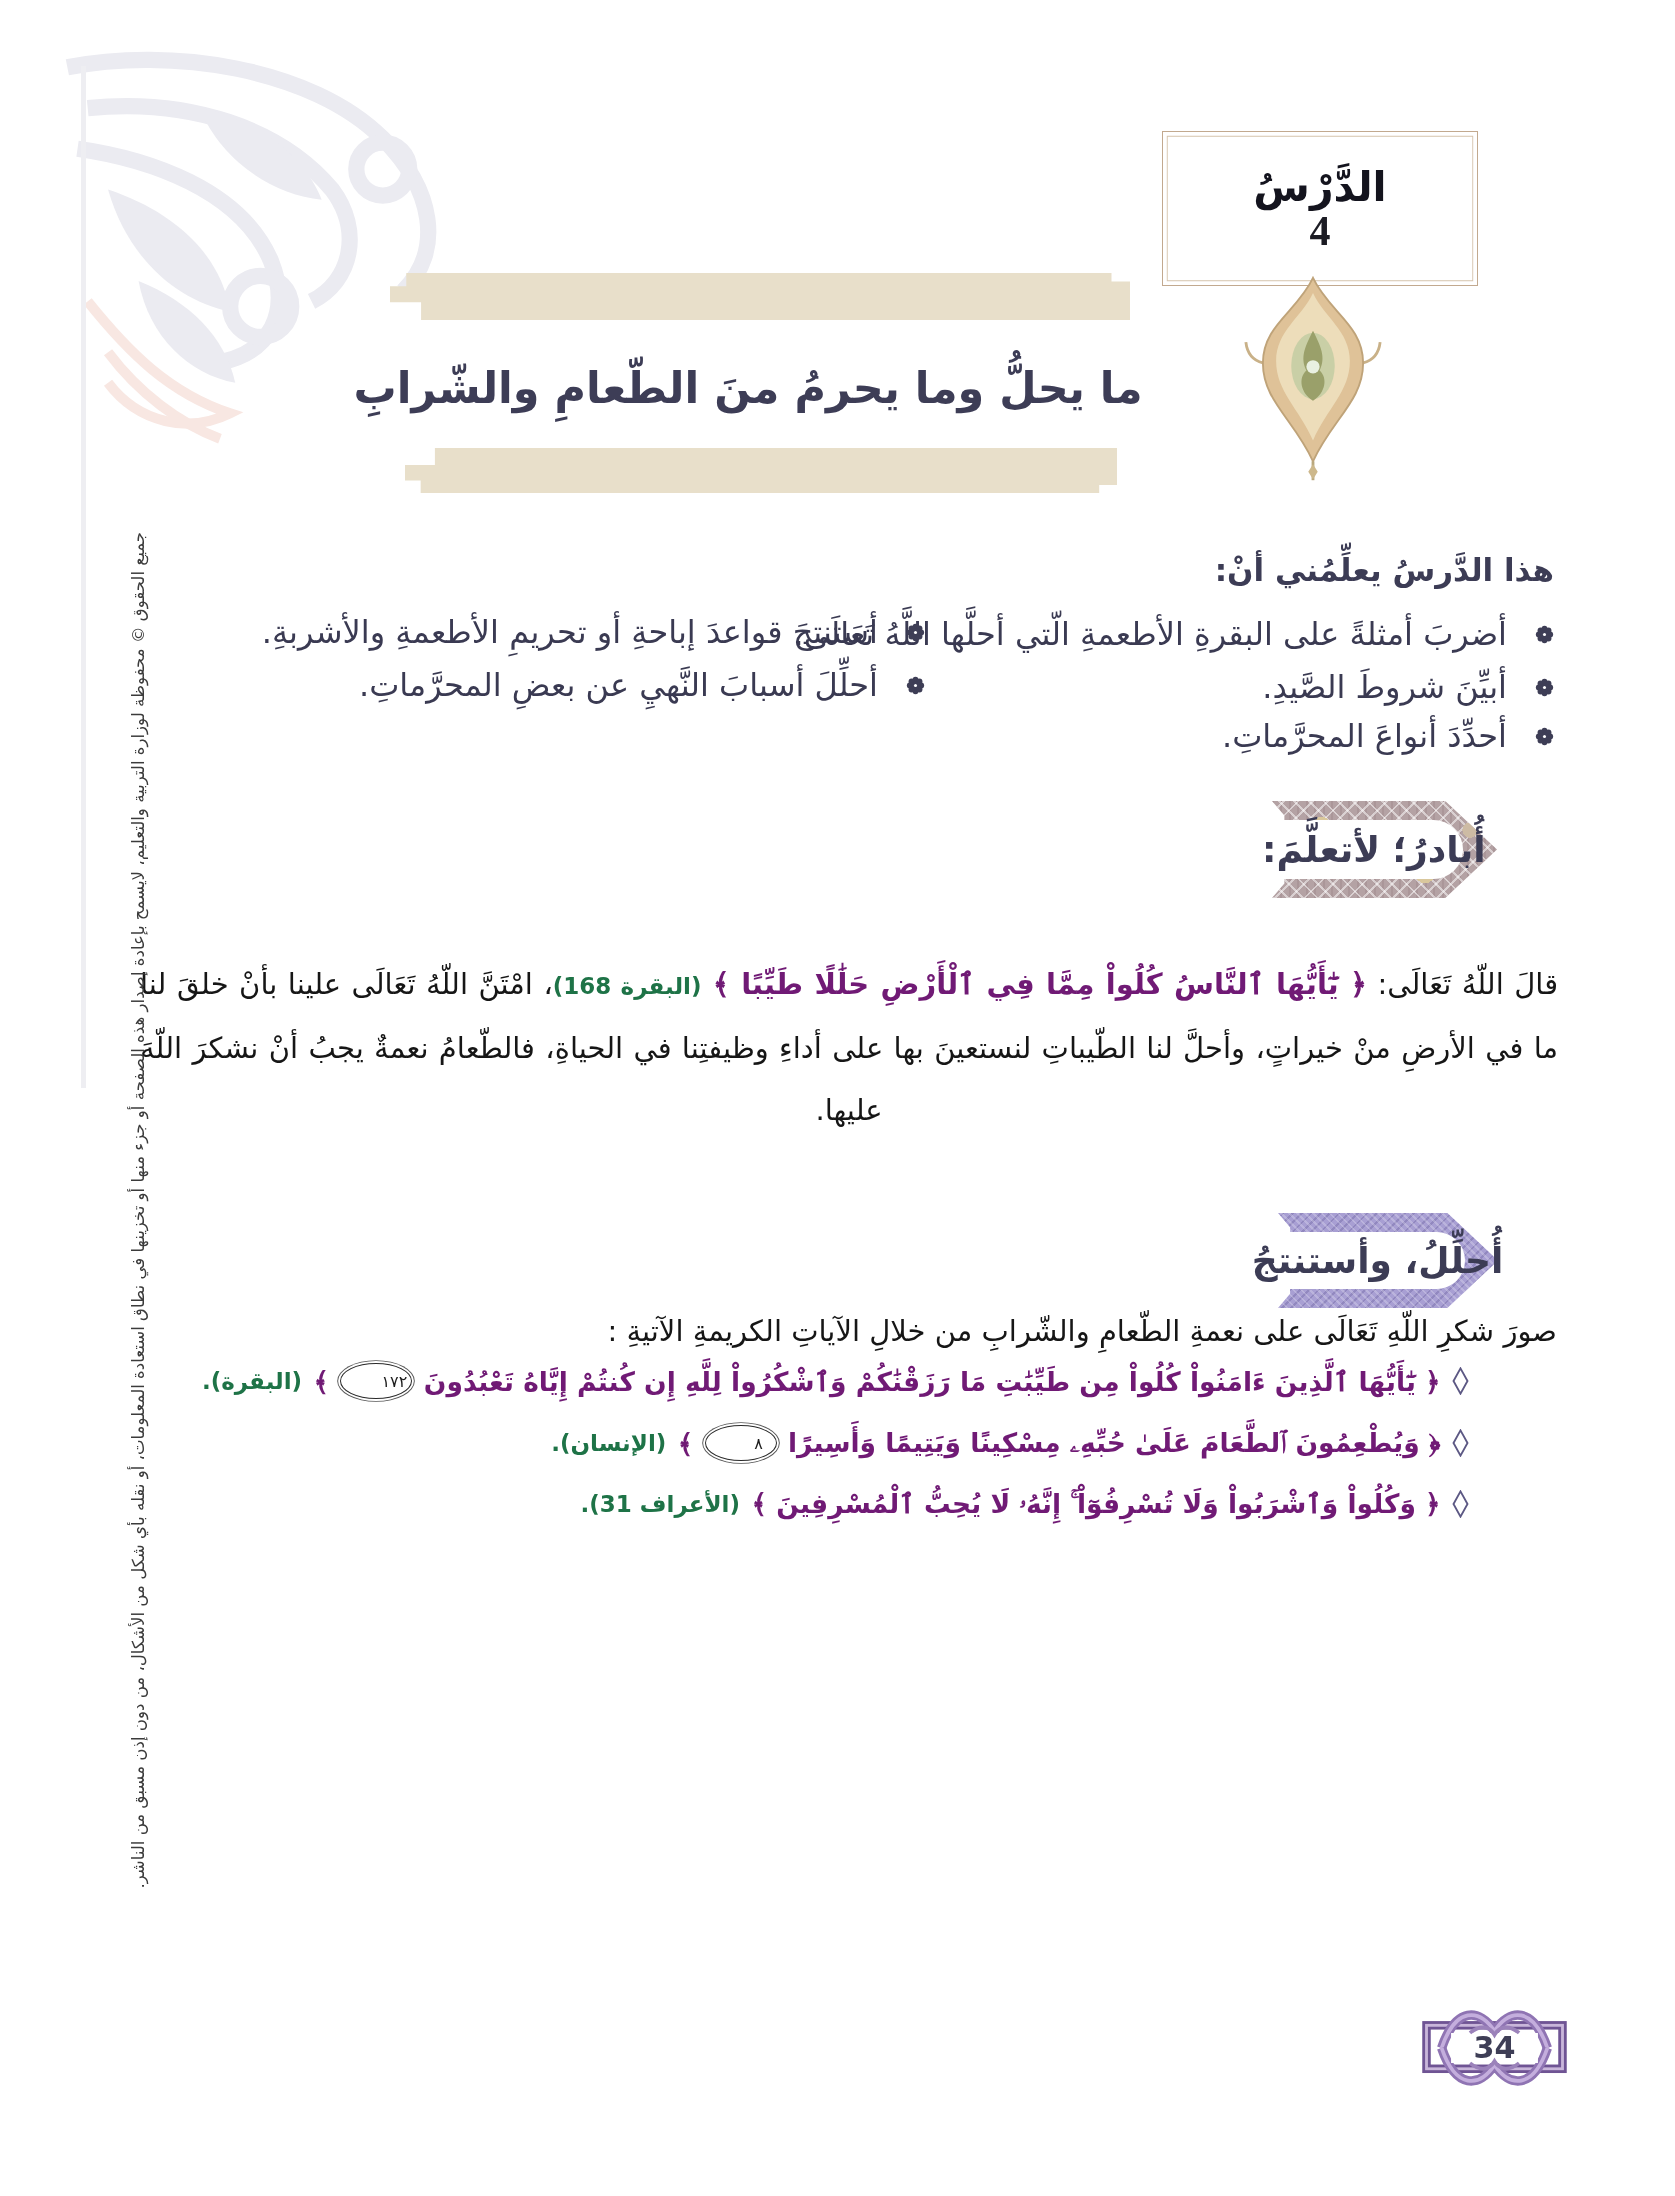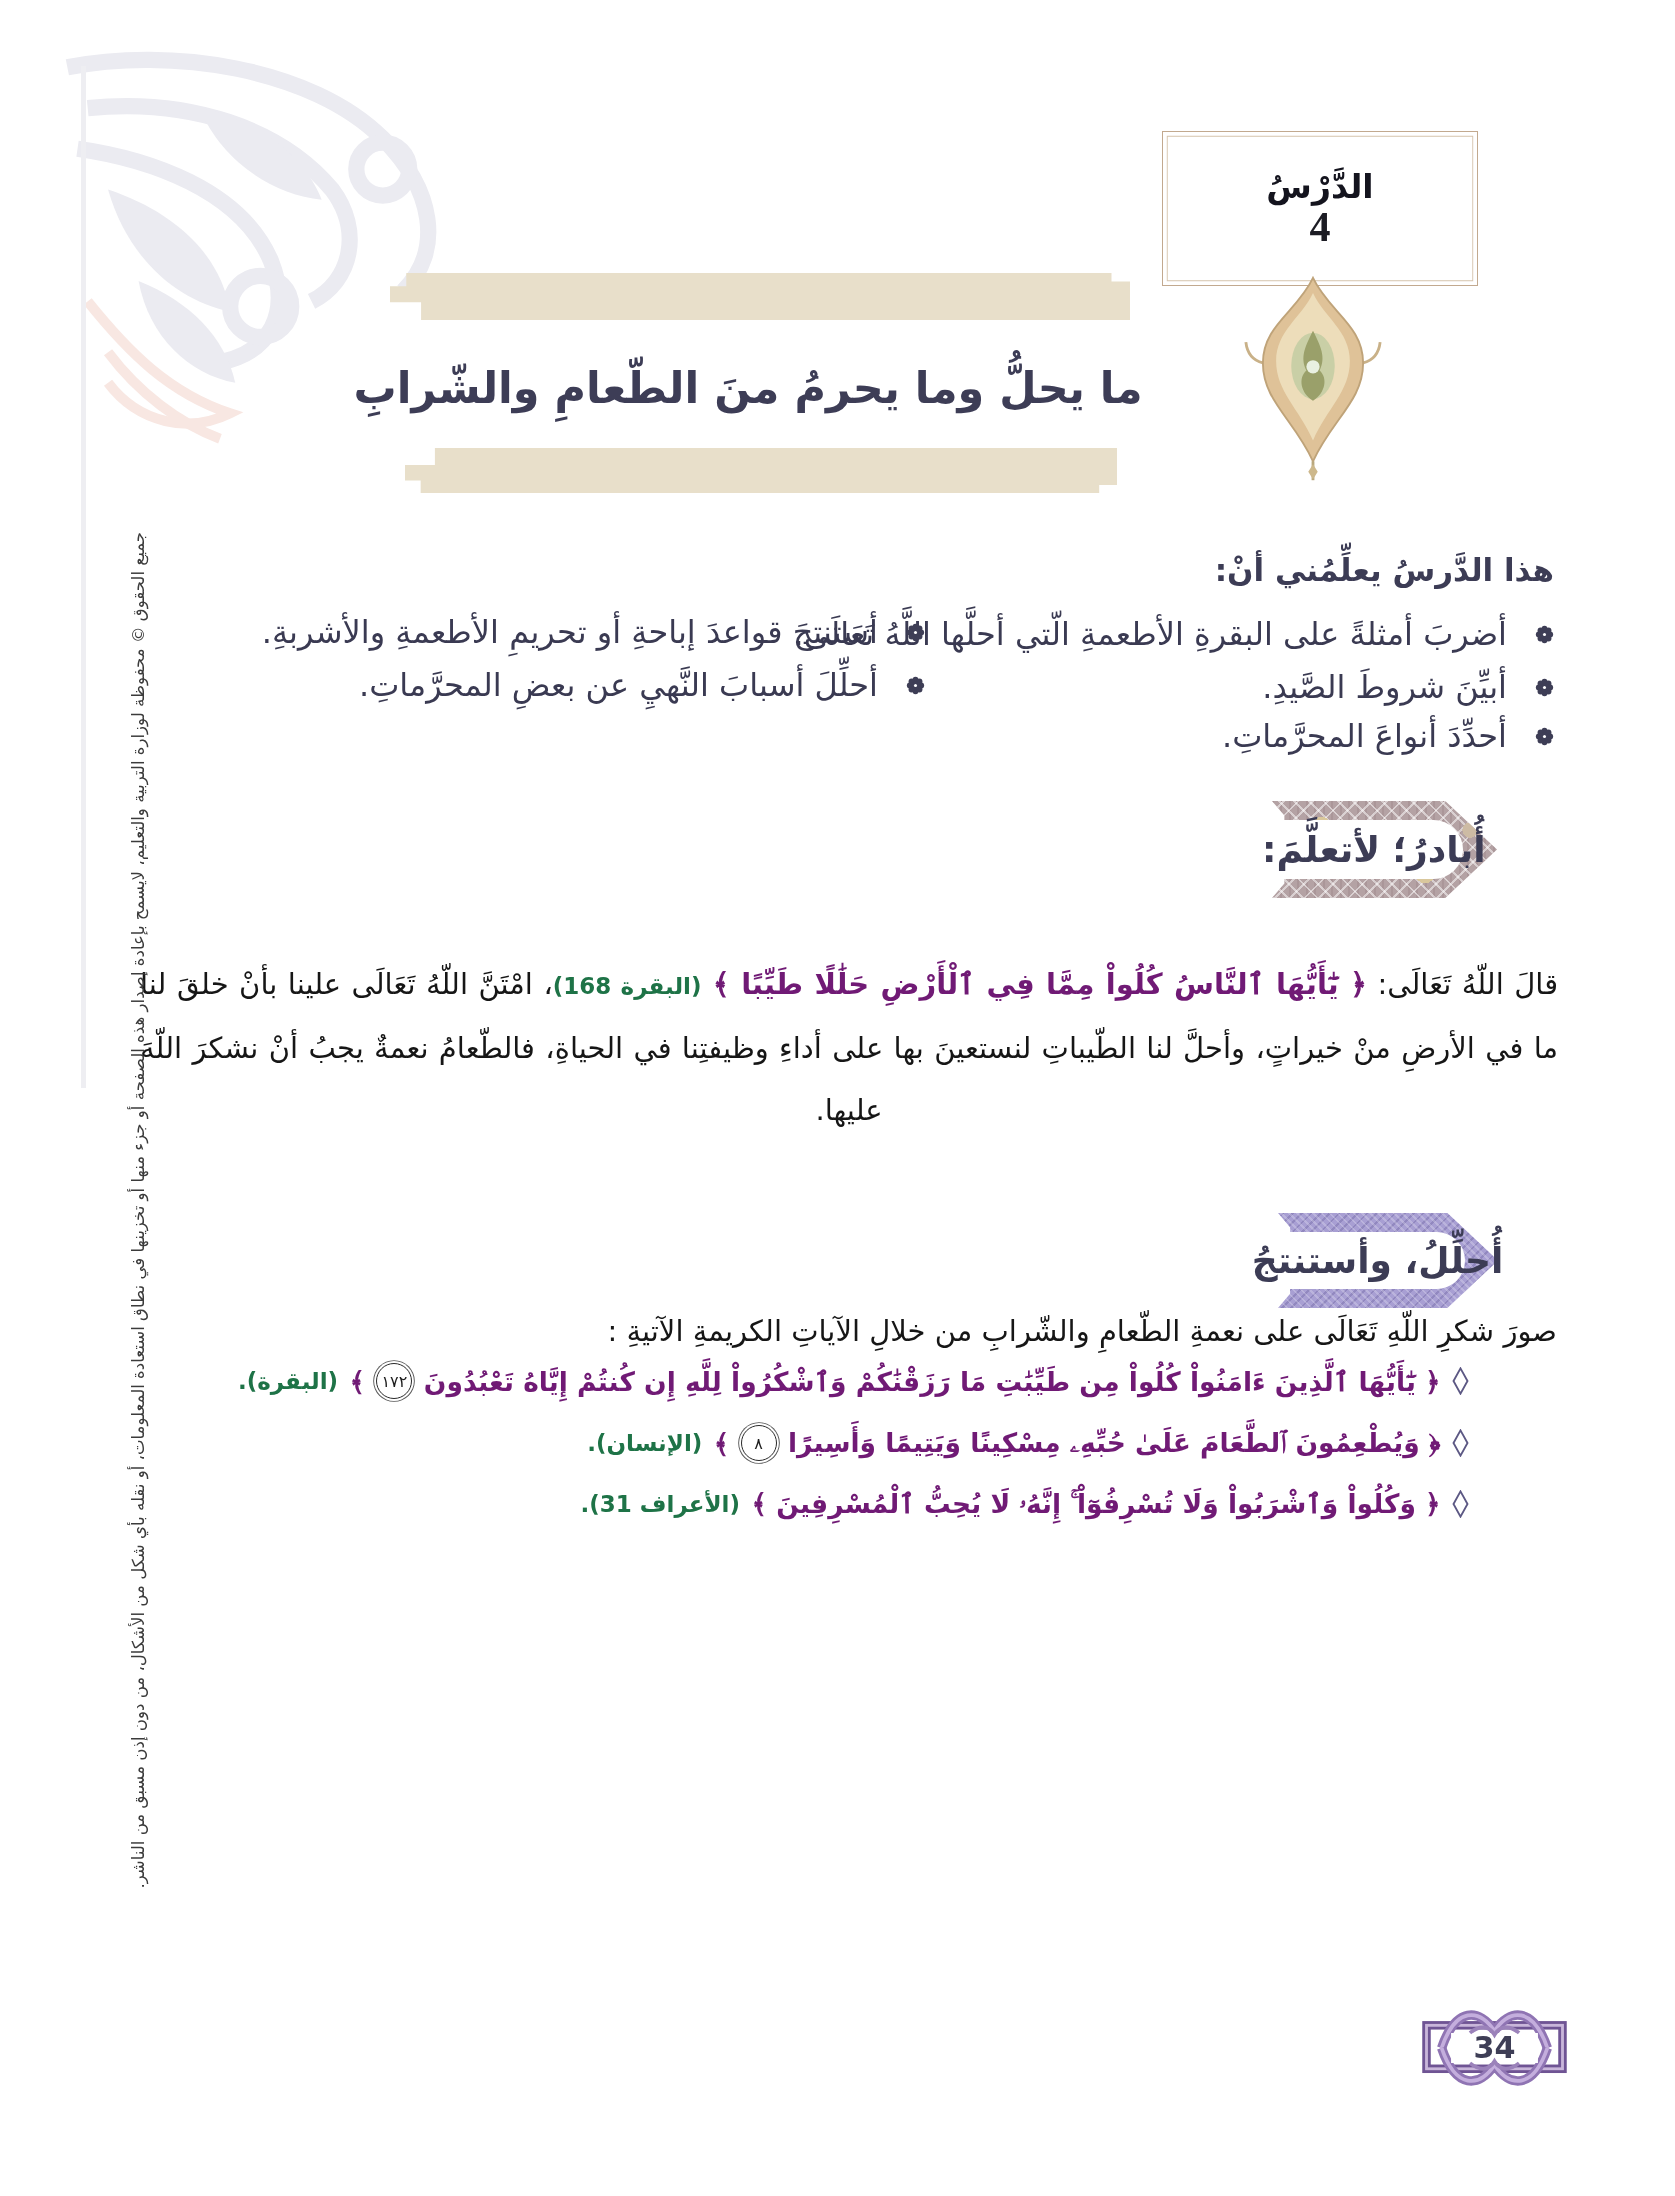--- a/index.html
+++ b/index.html
@@ -14,21 +14,21 @@
   .stem-line{left:81px; top:66px; width:4.7px; height:1022px; background:#eeeef2;}
 
   
   .lesson-box{
     left:1162px; top:131px; width:314px; height:153px; background:#fff;
     border:1.9px solid #c2a98f;
     box-shadow: inset 0 0 0 3.8px #fff, inset 0 0 0 4.7px #d5c3ac;
     display:flex; flex-direction:column; align-items:center; justify-content:center;
     text-align:center;
   }
-  .lesson-label{font-size:33px; font-weight:bold; color:#14141e; line-height:1.1;}
+  .lesson-label{font-size:41px; font-weight:bold; color:#14141e; line-height:1.1;}
   .lesson-number{font-family:"Liberation Serif",serif; font-size:42px; font-weight:bold; color:#1c1c24; line-height:1;}
 
   .hanging-ornament{left:1242px; top:276px; width:142px; height:208px;}
 
   
   .bar{background:#e8dfca;}
   .bar-top{
     left:390px; top:273px; width:740px; height:47px;
     clip-path: polygon(2.2% 28%, 2.2% 0, 97.5% 0, 97.5% 18%, 100% 18%, 100% 100%, 4.2% 100%, 4.2% 62%, 0 62%, 0 28%);
   }
@@ -101,20 +101,21 @@
   .verse-row{display:flex; align-items:center; gap:11.4px; white-space:nowrap; font-size:26.5px; color:#121212;}
   .verse-row .diamond{flex:0 0 auto; width:17px; height:28px;}
   .v1{right:206px; top:1363px;}
   .v2{right:206px; top:1425px;}
   .v3{right:206px; top:1488px;}
   .roundel{
     display:inline-flex; align-items:center; justify-content:center;
     width:34px; height:34px; border:1.9px solid #2a2a2a; border-radius:50%;
     font-size:16px; color:#1c1c1c; background:#fff;
     box-shadow: 0 0 0 1.9px #fff, 0 0 0 2.8px #555;
+    padding-left: 36px;
   }
 
   
   .medallion{left:1413px; top:1997px; width:163px; height:102px;}
 
   
   .copyright{
     left:129px; top:1772px; width:1240px;
     transform: rotate(-90deg); transform-origin: 0 0;
     font-size:16.6px; color:#3b3b3b; white-space:nowrap; direction:rtl;

